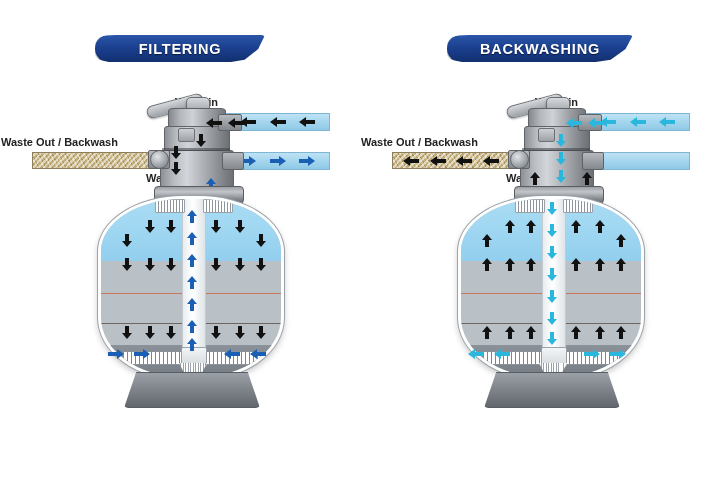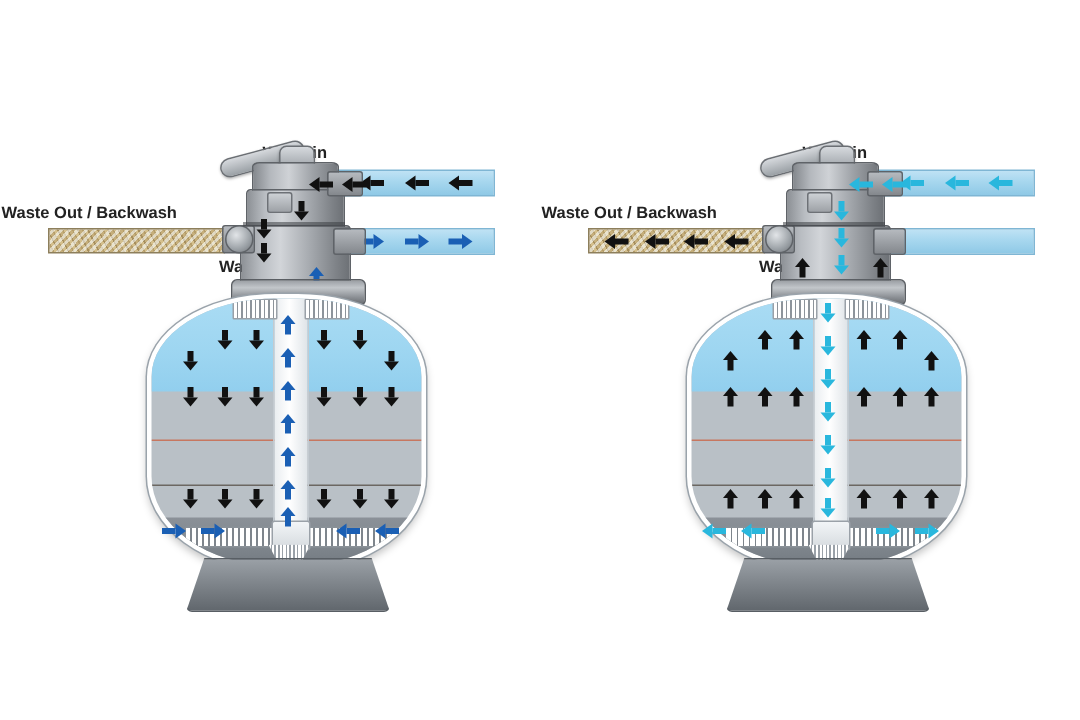--- a/index.html
+++ b/index.html
@@ -134,20 +134,23 @@
   .overlay{position:absolute;inset:0;pointer-events:none;}
   .va{position:absolute;}
 </style>
 </head>
 <body>
 
 <div id="stage">
 
   <div class="panel" id="panel-left">
 
+    <div class="banner">
+      <span>FILTERING</span>
+    </div>
 
     <div class="lbl" style="left:175px;top:96px;">Water in</div>
     <div class="lbl" style="left:146px;top:172px;">Water Return</div>
     <div class="lbl" style="left:1px;top:136px;">Waste Out / Backwash</div>
 
     <div class="pipe pipe-water" style="left:196px;top:113px;width:134px;height:18px;">
       <div class="arrows">
         <div class="arrow left a-black">
             <span class="shaft"></span>
             <span class="head"></span>
@@ -374,20 +377,23 @@
             <span class="head"></span>
           </div>
       </div>
     </div>
 
     <div class="base" style="left:124px;top:372px;width:134px;height:34px;"></div>
   </div>
 
   <div class="panel" id="panel-right">
 
+    <div class="banner" style="width:186px;">
+      <span>BACKWASHING</span>
+    </div>
 
     <div class="lbl" style="left:175px;top:96px;">Water in</div>
     <div class="lbl" style="left:146px;top:172px;">Water Return</div>
     <div class="lbl" style="left:1px;top:136px;">Waste Out / Backwash</div>
 
     <div class="pipe pipe-water" style="left:196px;top:113px;width:134px;height:18px;">
       <div class="arrows">
         <div class="arrow left a-cyan">
             <span class="shaft"></span>
             <span class="head"></span>

